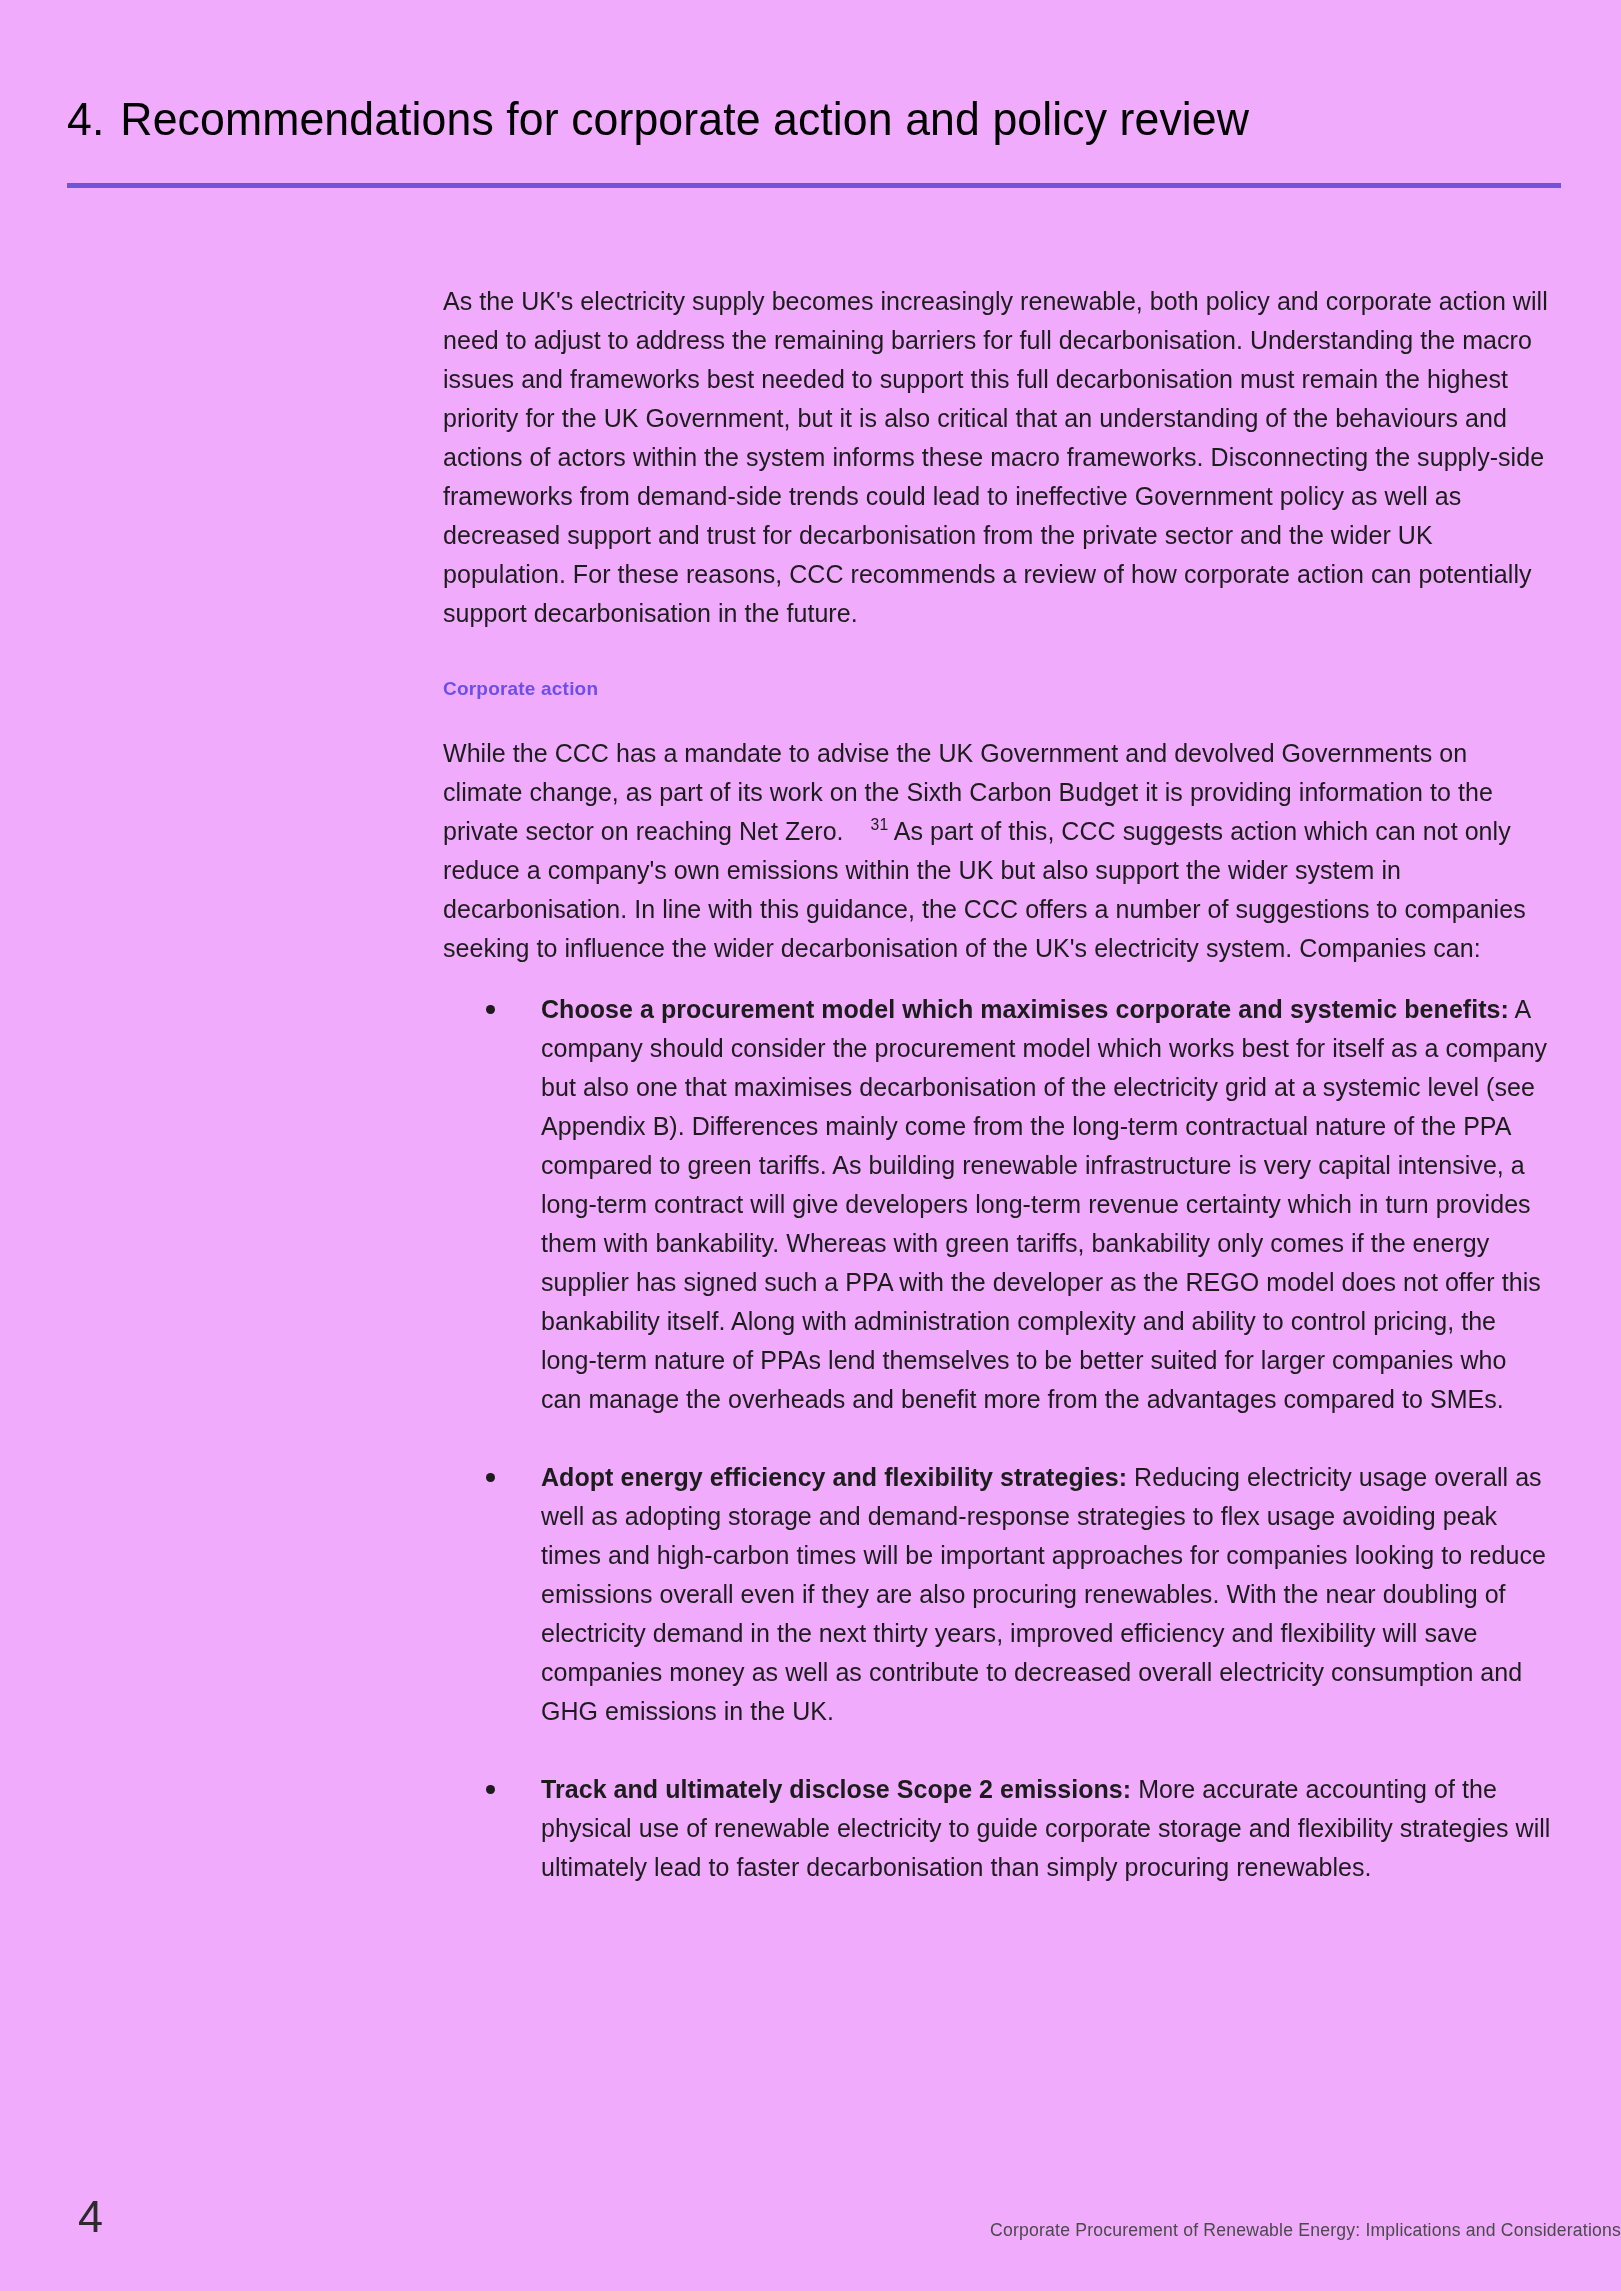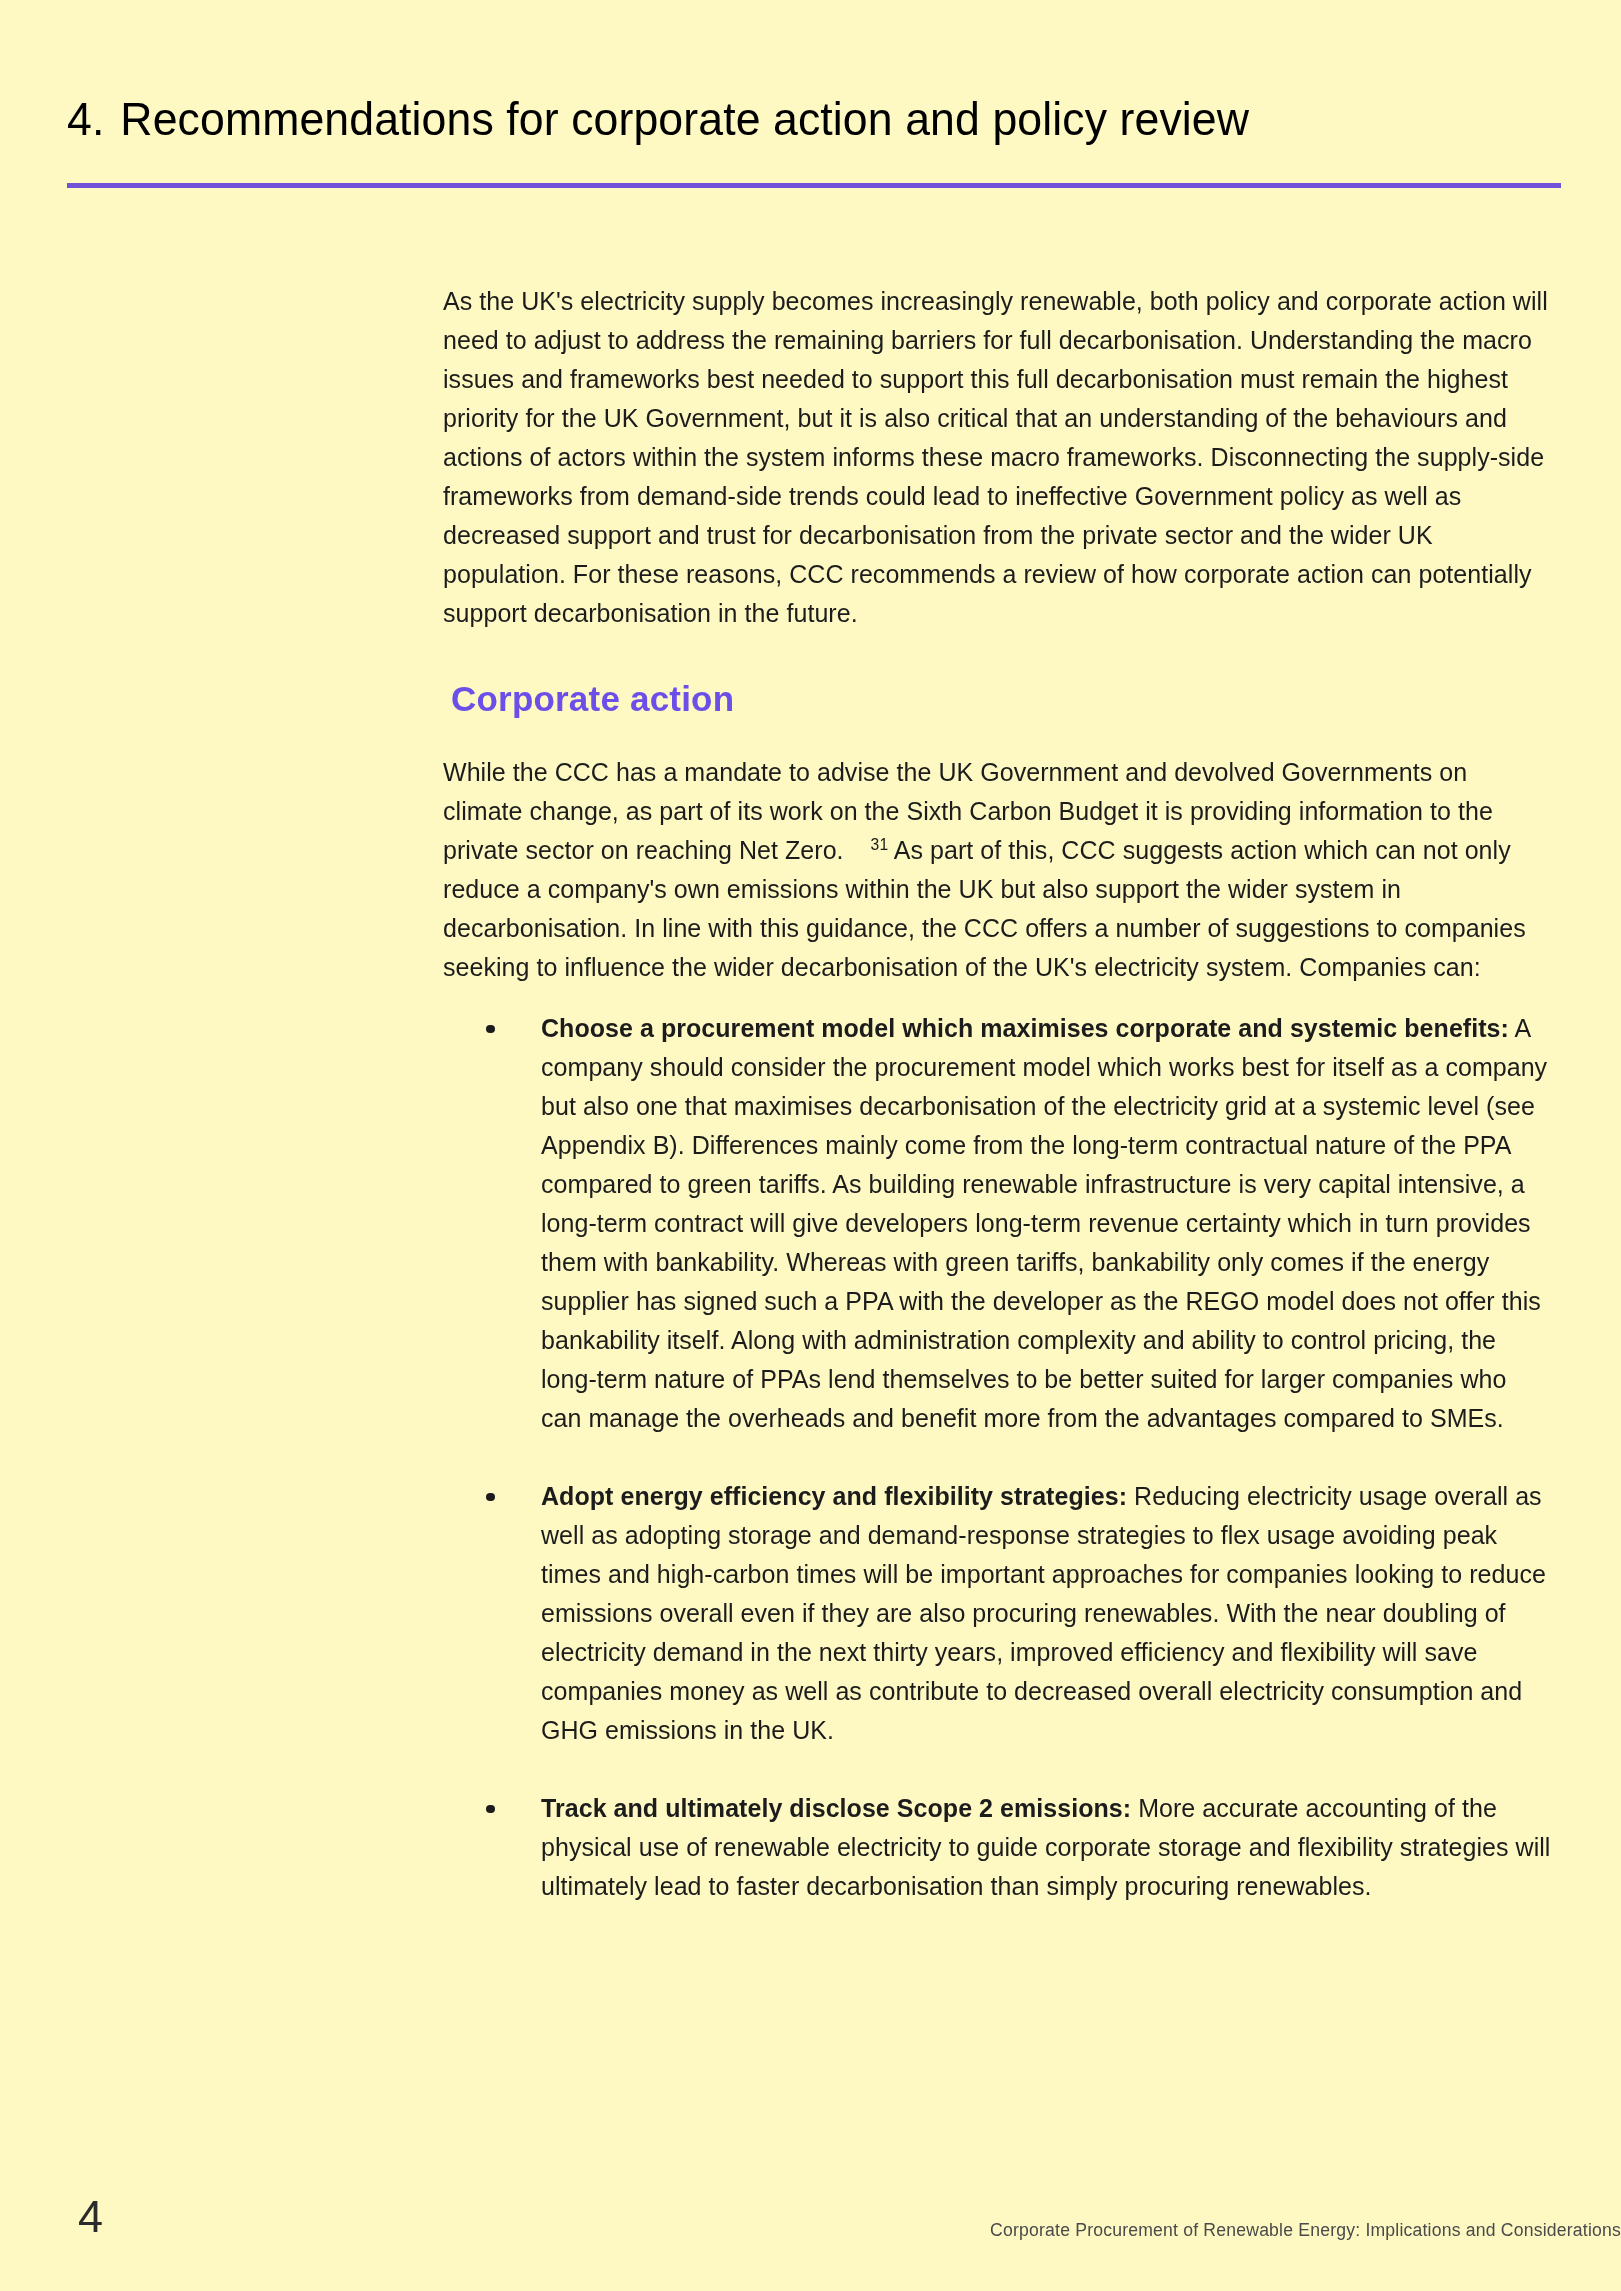--- a/index.html
+++ b/index.html
@@ -8,21 +8,21 @@
     background: #ffffff;
   }
   body {
     font-family: "Liberation Sans", sans-serif;
     color: #1a1a1a;
   }
   .page {
     position: relative;
     width: 1621px;
     height: 2292px;
-    background: #fef9c3;
+    background: #f0abfc;
     box-sizing: border-box;
     overflow: hidden;
   }
 
   
   .header {
     position: absolute;
     left: 67px;
     top: 94px;
     width: 1498px;
@@ -61,24 +61,24 @@
   .para {
     font-size: 25px;
     line-height: 39px;
     color: #1c1c1c;
     margin: 0 0 11.8px 0;
     letter-spacing: 0.05px;
     text-align: left;
   }
 
   .section-heading {
-    font-size: 35px;
+    font-size: 19px;
     font-weight: 700;
     color: #6b4fe8;
-    margin: 45px 0 33px 8px;
+    margin: 45px 0 33px 0;
     letter-spacing: 0.2px;
     line-height: 1.2;
   }
 
   sup.fn {
     font-size: 15.7px;
     vertical-align: super;
     line-height: 0;
     margin-left: 27px;
   }

